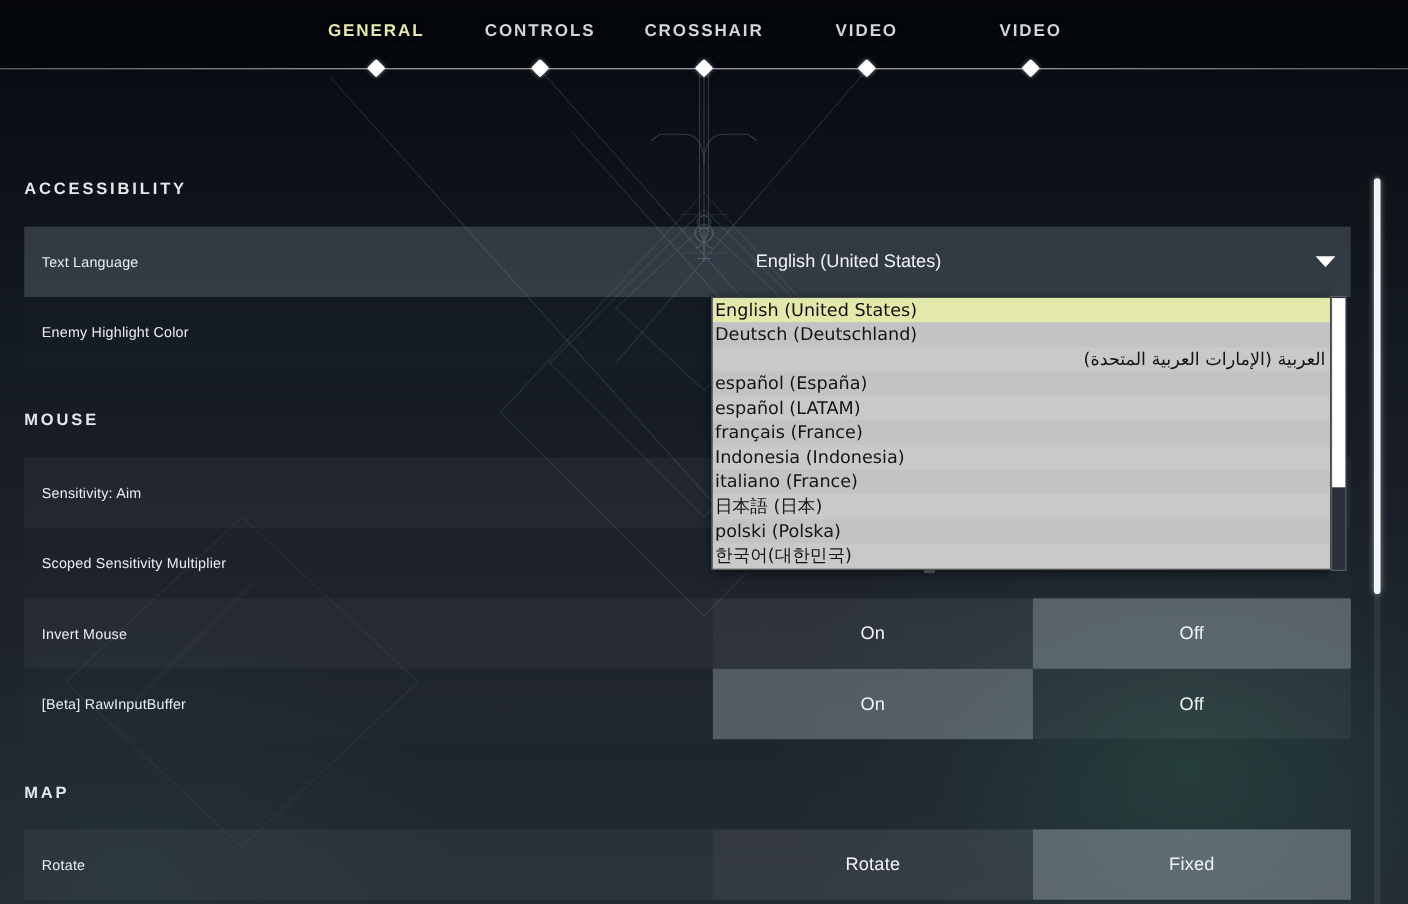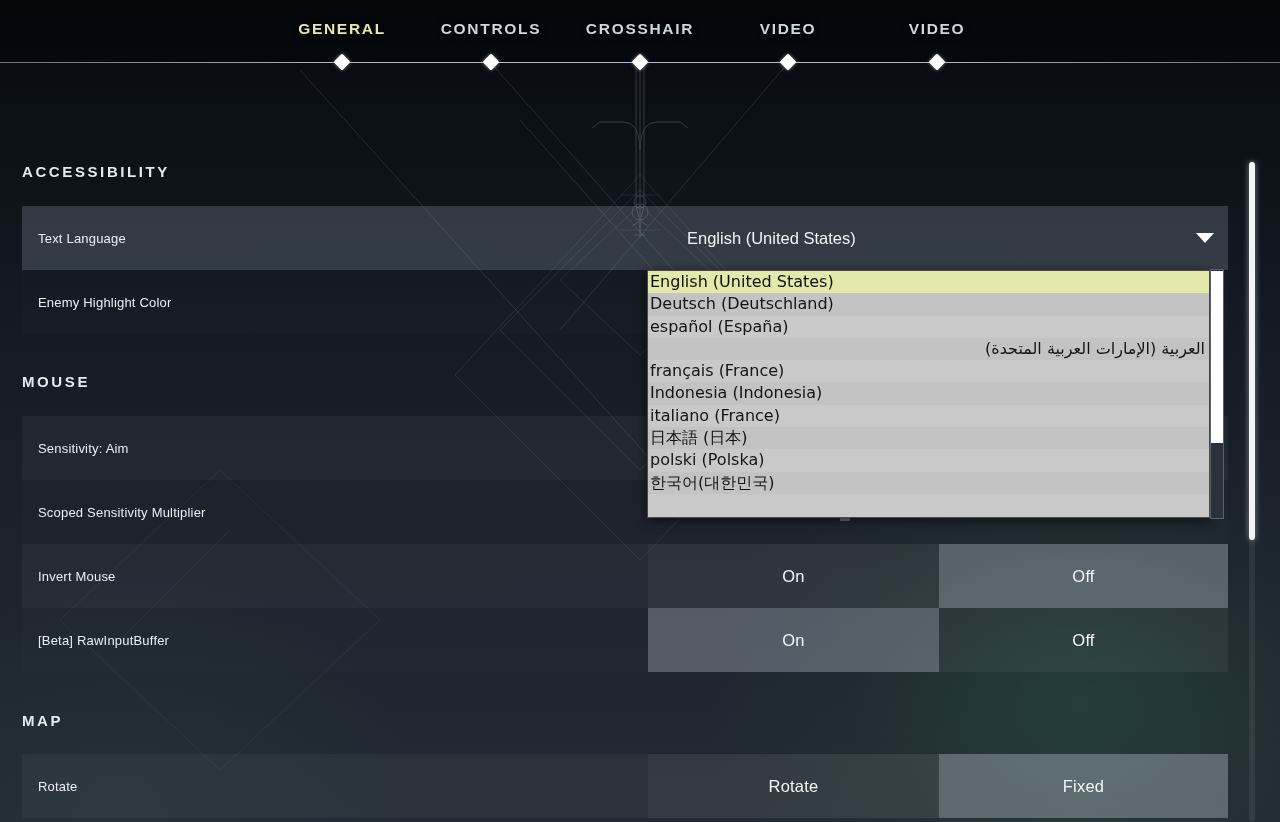--- a/index.html
+++ b/index.html
@@ -368,22 +368,23 @@
         </div>
       </div>
   </div>
 
   <div class="slider-ghost"></div>
   <div class="slider-ghost-knob"></div>
 
   <div class="dropdown">
       <div class="ditem selected">English (United States)</div>
       <div class="ditem">Deutsch (Deutschland)</div>
+      <div class="ditem rtl">العربية (الإمارات العربية المتحدة)</div>
       <div class="ditem">español (España)</div>
-      <div class="ditem rtl">العربية (الإمارات العربية المتحدة)</div>
+      <div class="ditem">español (LATAM)</div>
       <div class="ditem">français (France)</div>
       <div class="ditem">Indonesia (Indonesia)</div>
       <div class="ditem">italiano (France)</div>
       <div class="ditem">日本語 (日本)</div>
       <div class="ditem">polski (Polska)</div>
       <div class="ditem">한국어(대한민국)</div>
     </div>
   <div class="dd-scroll-track"></div>
   <div class="dd-scroll-thumb"></div>
 

